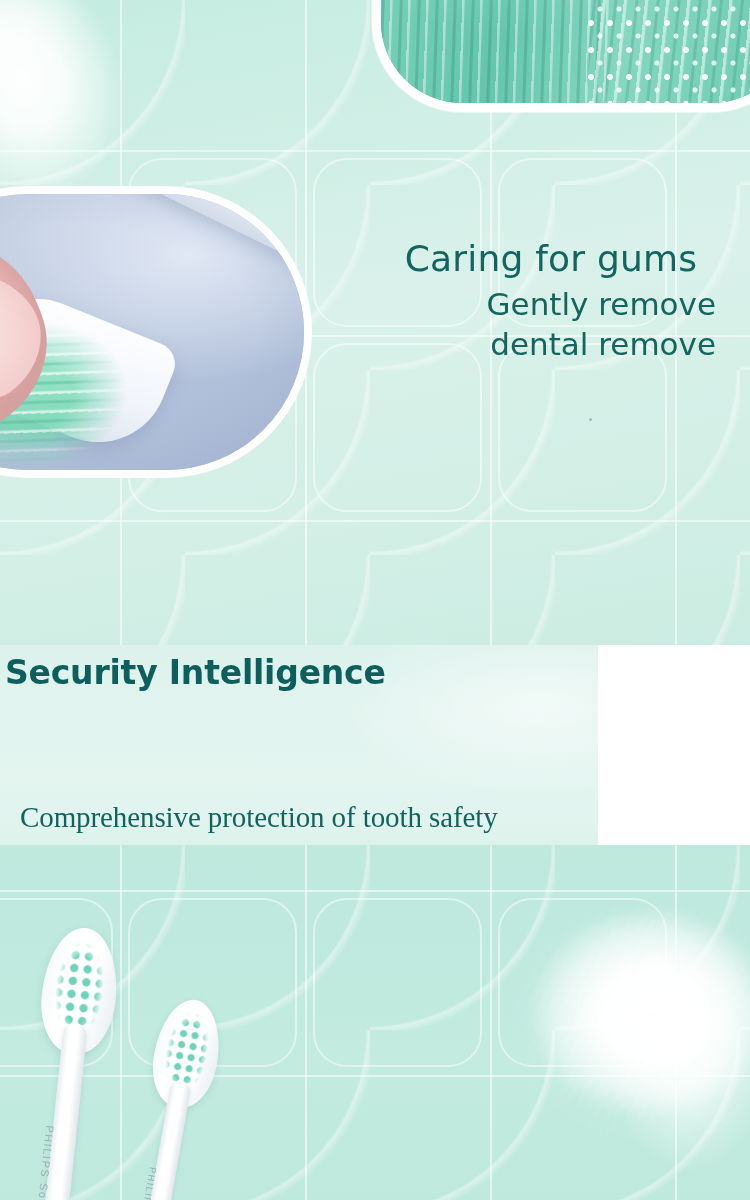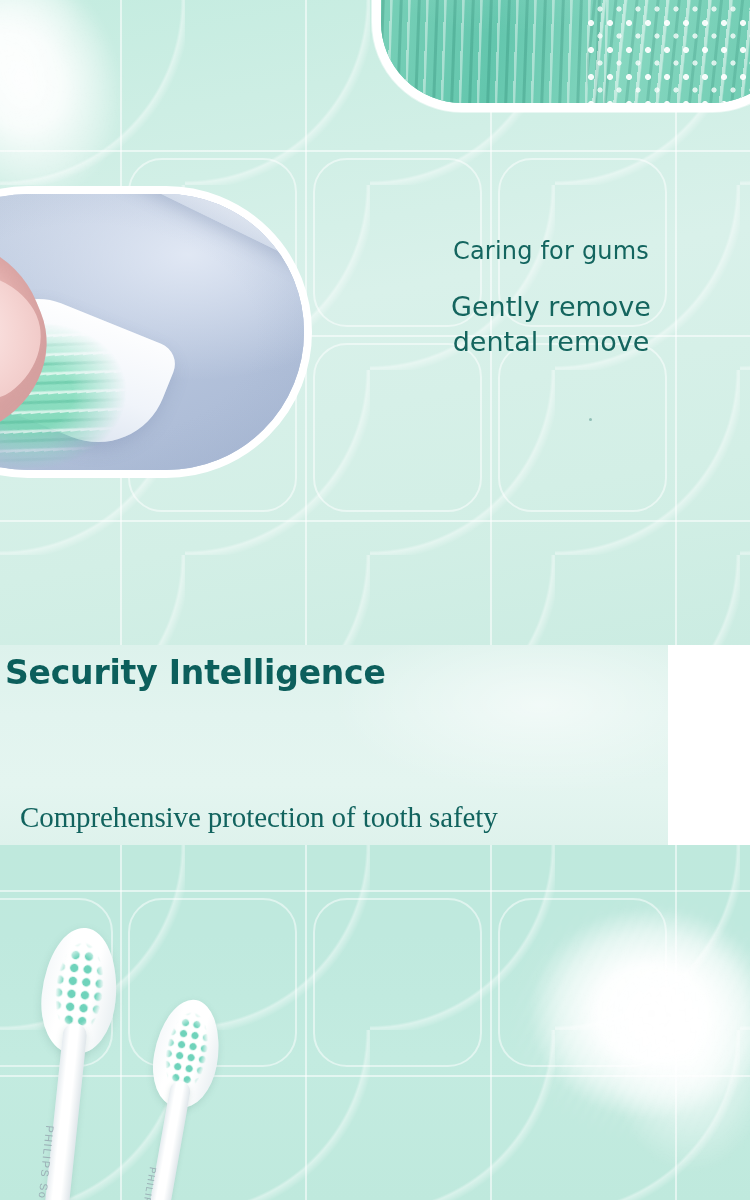--- a/index.html
+++ b/index.html
@@ -167,36 +167,36 @@
   }
   .card-finger .vignette{
     position:absolute; inset:0;
     background:radial-gradient(ellipse at 48% 50%, rgba(255,255,255,0) 55%, rgba(140,160,190,.22) 100%);
   }
 
   
   .s1-text { position:absolute; left:386px; top:236px; width:330px; text-align:center; }
   .s1-title{
     font-family:"DejaVu Sans", sans-serif;
-    font-size:24px; color:#13655f; letter-spacing:.2px; line-height:1.25;
+    font-size:36px; color:#13655f; letter-spacing:.2px; line-height:1.25;
     white-space:nowrap;
   }
   .s1-sub{
-    margin-top:24px;
+    margin-top:4px;
     font-family:"DejaVu Sans", sans-serif;
-    font-size:27px; color:#14655e; line-height:1.28;
+    font-size:31px; color:#14655e; line-height:1.28;text-align:right;
   }
   .s1-dot{
     position:absolute; left:203px; top:182px;
     width:3px; height:3px; border-radius:50%; background:rgba(20,100,92,.35);
   }
 
   
   .sec2{
-    position:absolute; left:0; top:645px; width:668px; height:200px;
+    position:absolute; left:0; top:645px; width:598px; height:200px;
     background:linear-gradient(180deg,#ddf2ec 0%,#e2f4ef 35%,#e4f5f0 70%,#def2ec 100%);
     overflow:hidden;
   }
   .sec2 .softspot{
     position:absolute; left:330px; top:-30px; width:420px; height:180px;
     background:radial-gradient(ellipse at 50% 50%, rgba(255,255,255,.55) 0%, rgba(255,255,255,0) 70%);
   }
   .bn-line1{
     position:absolute; left:5px; top:8px;
     font-family:"DejaVu Sans", sans-serif; font-weight:700;

